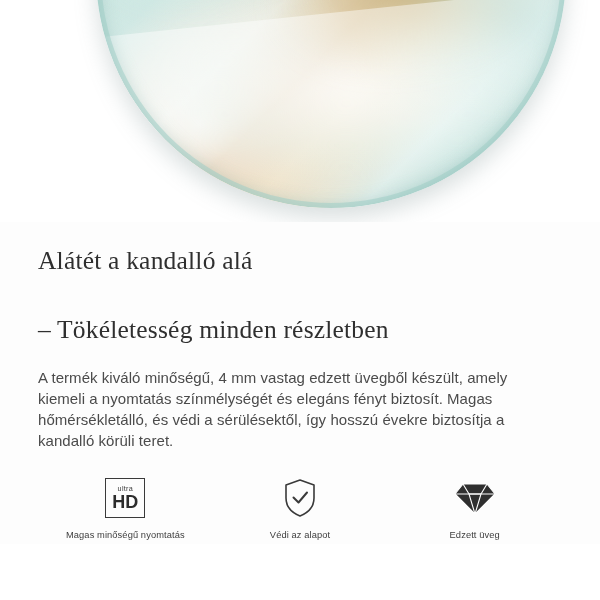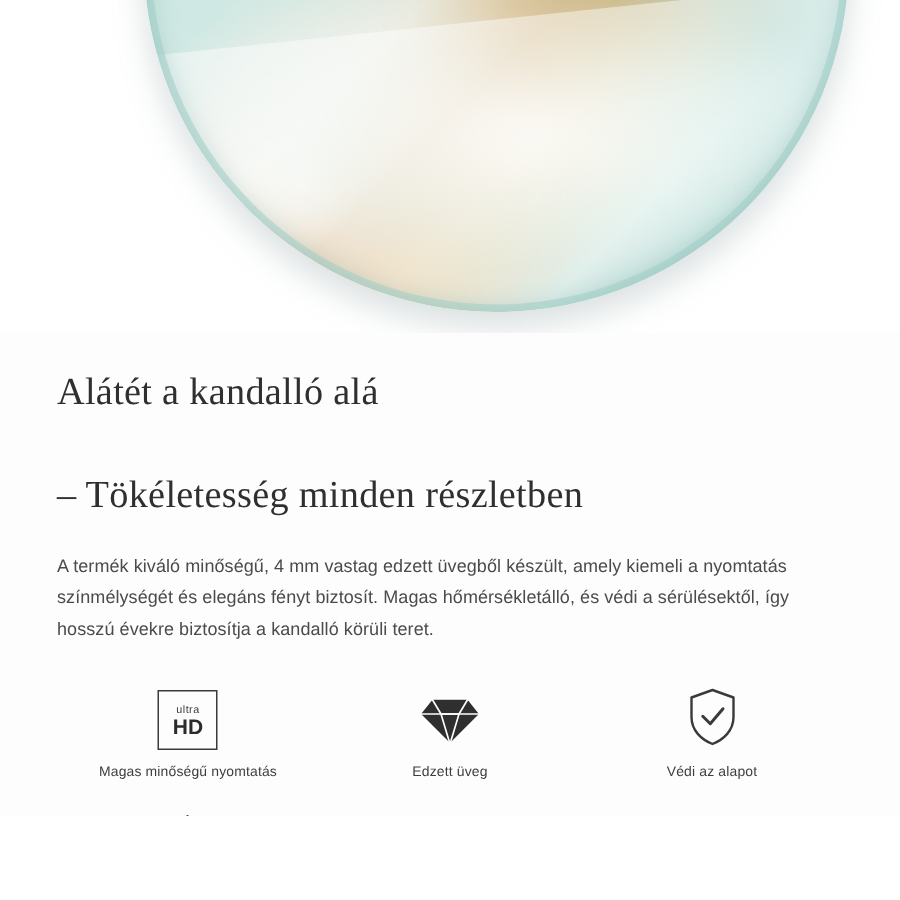--- a/index.html
+++ b/index.html
@@ -91,21 +91,21 @@
     font-family: "Liberation Serif", serif;
     font-size: 25.5px;
     line-height: 33px;
     font-weight: 400;
     color: #2f2f2f;
     letter-spacing: 0.2px;
   }
   .headline .line2 { display: block; margin-top: 36px; }
   .body-copy {
     margin: 21px 0 0 0;
-    font-size: 12px;
+    font-size: 15px;
     line-height: 21px;
     color: #4b4b4b;
     max-width: 516px;
     letter-spacing: 0.05px;
   }
 
   
   .features {
     margin-top: 24px;
     display: grid;
@@ -114,21 +114,21 @@
   }
   .feature {
     display: flex;
     flex-direction: column;
     align-items: center;
     justify-content: flex-start;
   }
   .feature-icon {
     height: 46px;
     display: flex;
-    align-items: flex-end;
+    align-items: center;
     justify-content: center;
     color: #3a3a3a;
   }
   .feature-label {
     margin-top: 9px;
     font-size: 9.3px;
     color: #3d3d3d;
     text-align: center;
     letter-spacing: 0.1px;
   }
@@ -141,21 +141,21 @@
     align-items: center;
     justify-content: center;
     line-height: 1;
   }
   .ultrahd-box .u-top {
     font-size: 7.2px;
     letter-spacing: 0.3px;
     color: #3a3a3a;
   }
   .ultrahd-box .u-bot {
-    font-size: 14px;
+    font-size: 18px;
     font-weight: bold;
     color: #2c2c2c;
     margin-top: 1px;
   }
 </style>
 </head>
 <body>
 
 <div class="page">
 
@@ -185,43 +185,43 @@
 
 
       <div class="feature">
         <div class="feature-icon">
           <div class="ultrahd-box">
             <span class="u-top">ultra</span>
             <span class="u-bot">HD</span>
           </div>
         </div>
         <div class="feature-label">Magas minőségű nyomtatás</div>
+      </div>
+
+      <div class="feature">
+        <div class="feature-icon">
+          <svg width="38" height="44" viewBox="0 0 38 44" fill="none" stroke="#3a3a3a" stroke-width="1.6" stroke-linejoin="round" stroke-linecap="round">
+            <path d="M19 4 L33 9 v13c0 9-6.5 15-14 18C11.5 37 5 31 5 22V9z"></path>
+            <path d="M12.5 21.5 L17.5 26.5 L26 16.5" stroke-width="2"></path>
+          </svg>
+        </div>
+        <div class="feature-label">Védi az alapot</div>
       </div>
 
       <div class="feature">
         <div class="feature-icon">
           <svg width="44" height="40" viewBox="0 0 44 40" fill="#2f2f2f" stroke="#ffffff" stroke-width="1.1" stroke-linejoin="round">
             <path d="M10 6 H34 L42 16 L22 36 L2 16 Z"></path>
             <path d="M2 16 H42" stroke="#ffffff" stroke-width="1.1"></path>
             <path d="M10 6 L16 16 L22 36" fill="none"></path>
             <path d="M34 6 L28 16 L22 36" fill="none"></path>
             <path d="M16 16 H28" fill="none"></path>
           </svg>
         </div>
         <div class="feature-label">Edzett üveg</div>
-      </div>
-
-      <div class="feature">
-        <div class="feature-icon">
-          <svg width="38" height="44" viewBox="0 0 38 44" fill="none" stroke="#3a3a3a" stroke-width="1.6" stroke-linejoin="round" stroke-linecap="round">
-            <path d="M19 4 L33 9 v13c0 9-6.5 15-14 18C11.5 37 5 31 5 22V9z"></path>
-            <path d="M12.5 21.5 L17.5 26.5 L26 16.5" stroke-width="2"></path>
-          </svg>
-        </div>
-        <div class="feature-label">Védi az alapot</div>
       </div>
 
 
       <div class="feature">
         <div class="feature-icon">
           <svg width="44" height="42" viewBox="0 0 44 42" fill="none" stroke="#3a3a3a" stroke-width="1.5" stroke-linecap="round" stroke-linejoin="round">
             <path d="M22 3 V13"></path>
             <path d="M17 9 L22 14 L27 9"></path>
             <path d="M22 39 V29"></path>
             <path d="M17 33 L22 28 L27 33"></path>

